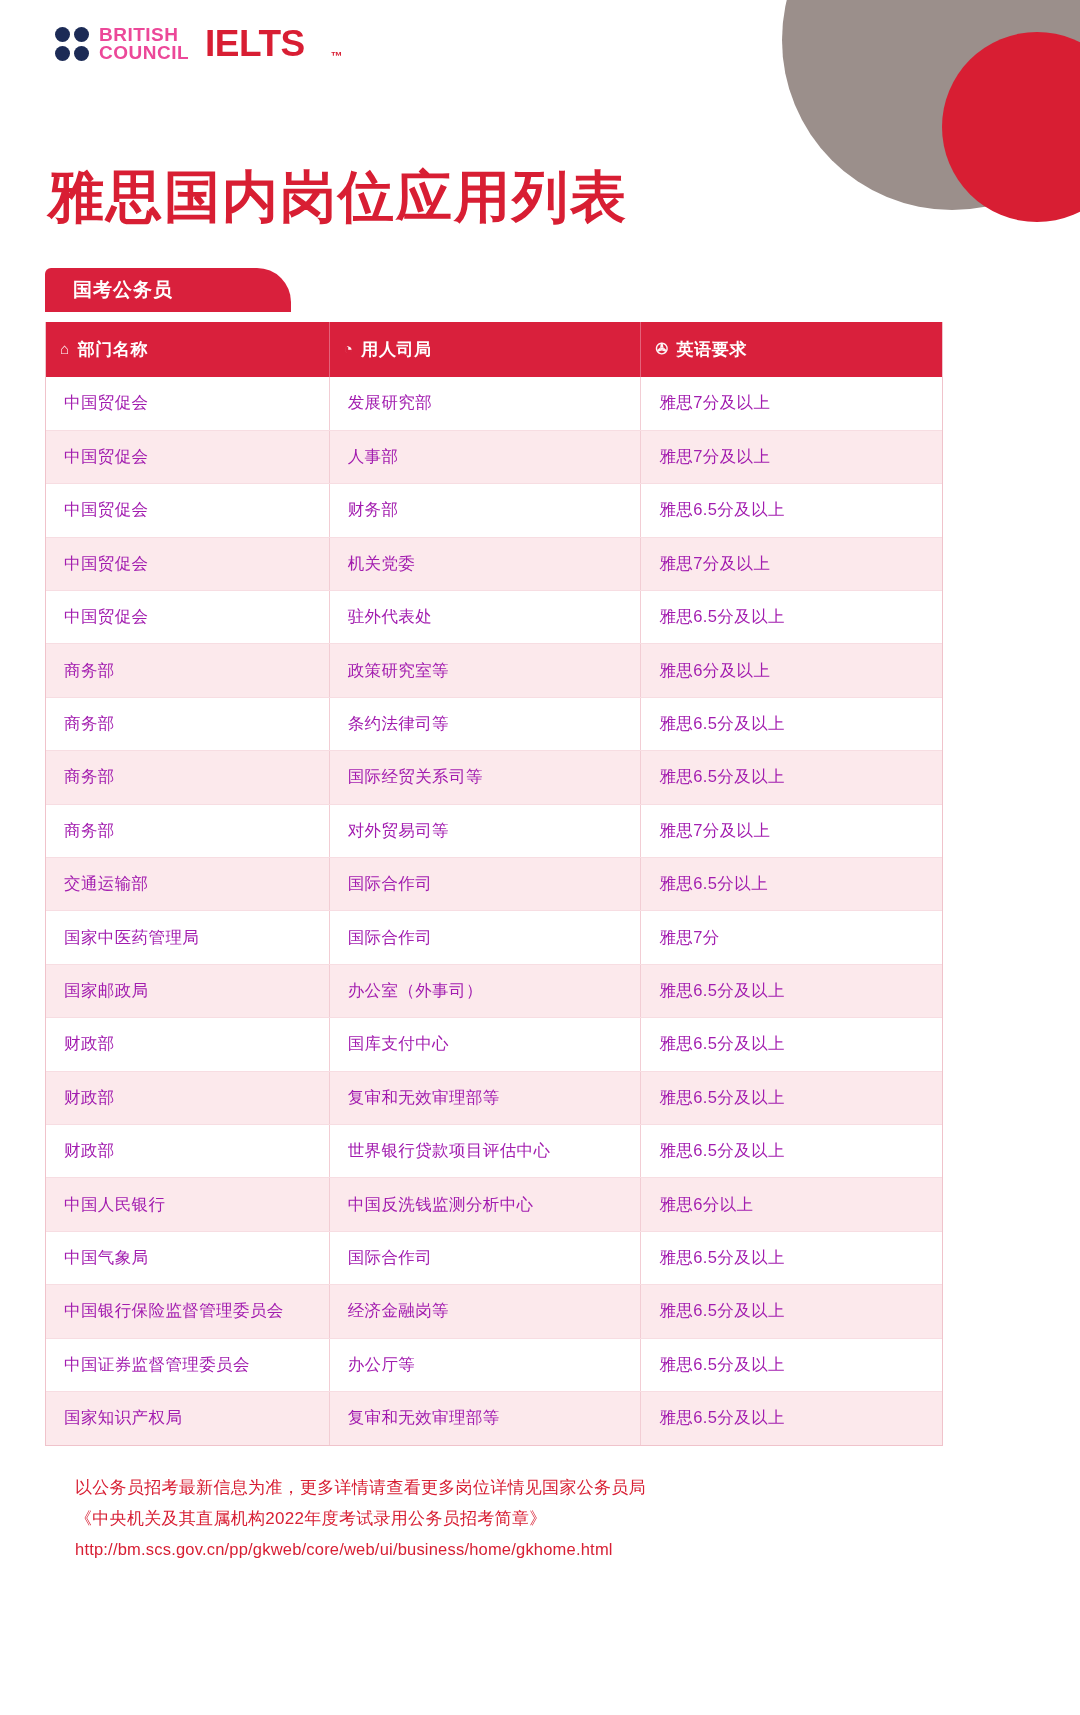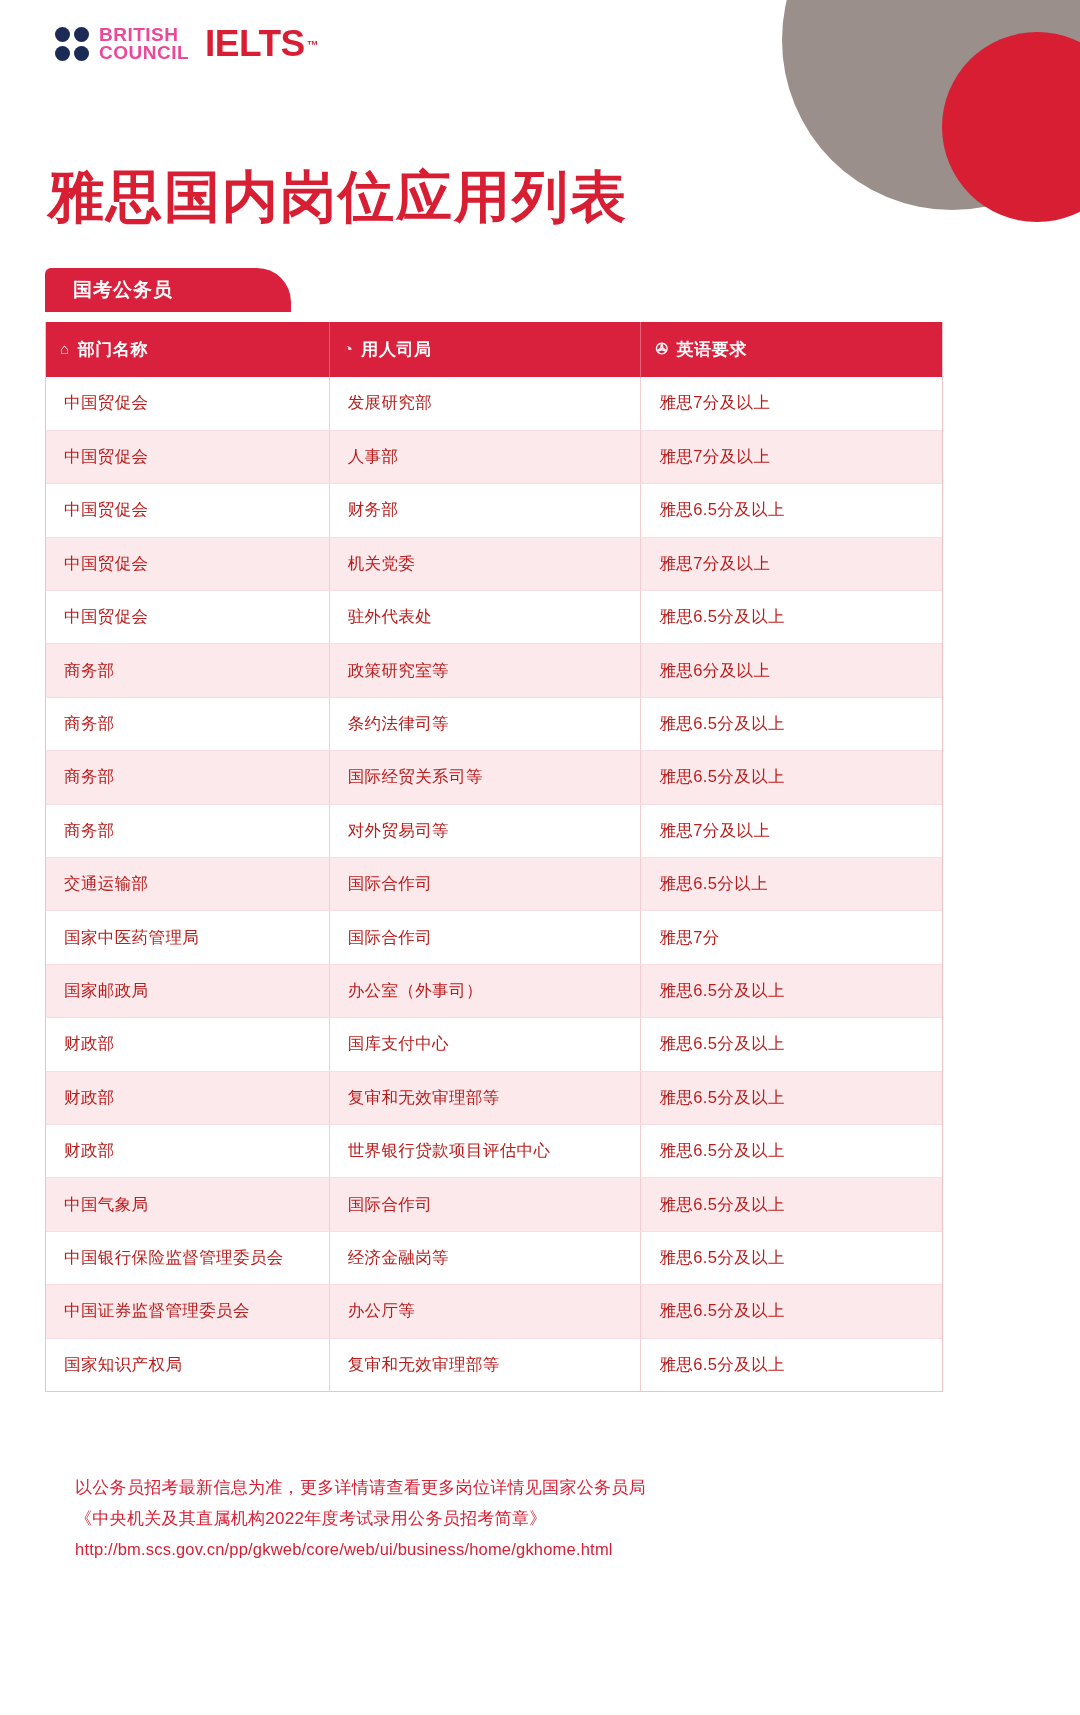--- a/index.html
+++ b/index.html
@@ -62,27 +62,28 @@
     font-weight: bold;
     font-size: 19px;
     line-height: 18px;
     letter-spacing: 0.5px;
     color: #ec4899;
     font-family: "Liberation Sans", sans-serif;
   }
   .bc-text span { display: block; }
   .ielts-logo {
     display: flex;
-    align-items: center;
+    align-items: flex-end;
     color: #d81e33;
     font-weight: bold;
     font-size: 37px;
     line-height: 36px;
     letter-spacing: -0.5px;
     font-family: "Liberation Sans", sans-serif;
+    gap: 24px;
   }
   .ielts-tm {
     font-size: 12px;
     line-height: 12px;
     margin-top: 2px;
     margin-left: 2px;
     font-weight: bold;
   }
 
   
@@ -148,21 +149,21 @@
     font-size: 15px;
     opacity: 0.95;
     transform: translateY(-1px);
   }
   col.c1 { width: 31.6%; }
   col.c2 { width: 34.8%; }
   col.c3 { width: 33.6%; }
   tbody td {
     height: 53.4px;
     font-size: 16.5px;
-    color: #b91c1c;
+    color: #a21caf;
     padding-left: 18px;
     border-right: 1px solid #f2cdd4;
     border-bottom: 1px solid #f7dde2;
     letter-spacing: 0.4px;
     white-space: nowrap;
     overflow: hidden;
   }
   tbody td:last-child { border-right: none; }
   tbody tr:nth-child(odd) { background: #ffffff; }
   tbody tr:nth-child(even) { background: #fce9ec; }
@@ -305,20 +306,25 @@
           <td>财政部</td>
           <td>复审和无效审理部等</td>
           <td>雅思6.5分及以上</td>
         </tr>
         <tr>
           <td>财政部</td>
           <td>世界银行贷款项目评估中心</td>
           <td>雅思6.5分及以上</td>
         </tr>
         <tr>
+          <td>中国人民银行</td>
+          <td>中国反洗钱监测分析中心</td>
+          <td>雅思6分以上</td>
+        </tr>
+        <tr>
           <td>中国气象局</td>
           <td>国际合作司</td>
           <td>雅思6.5分及以上</td>
         </tr>
         <tr>
           <td>中国银行保险监督管理委员会</td>
           <td>经济金融岗等</td>
           <td>雅思6.5分及以上</td>
         </tr>
         <tr>

